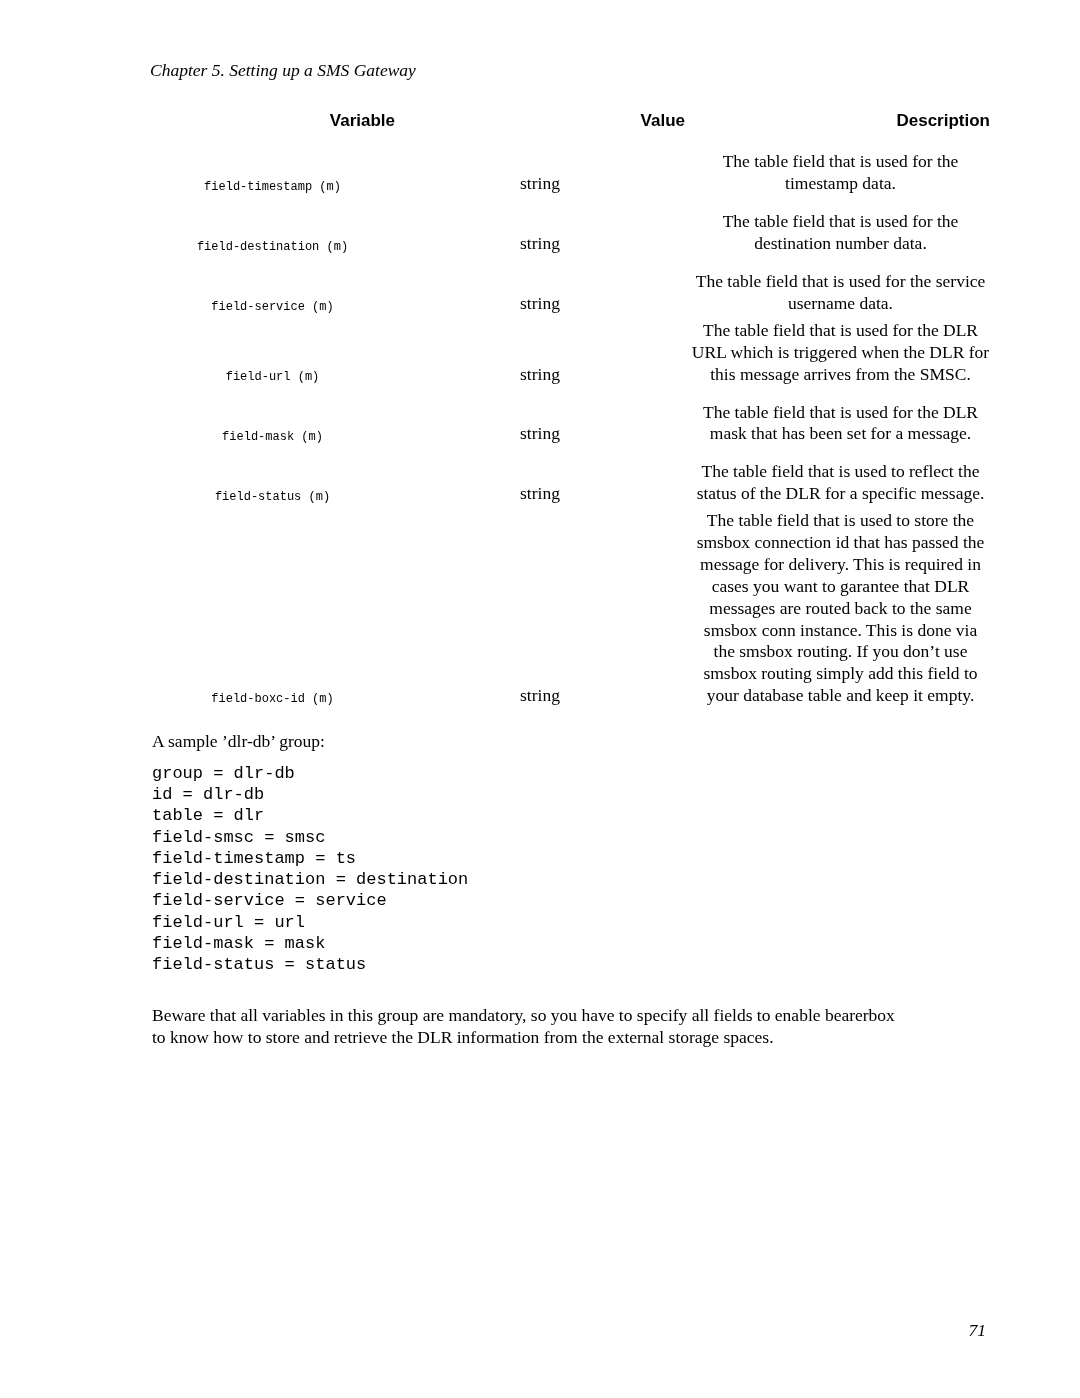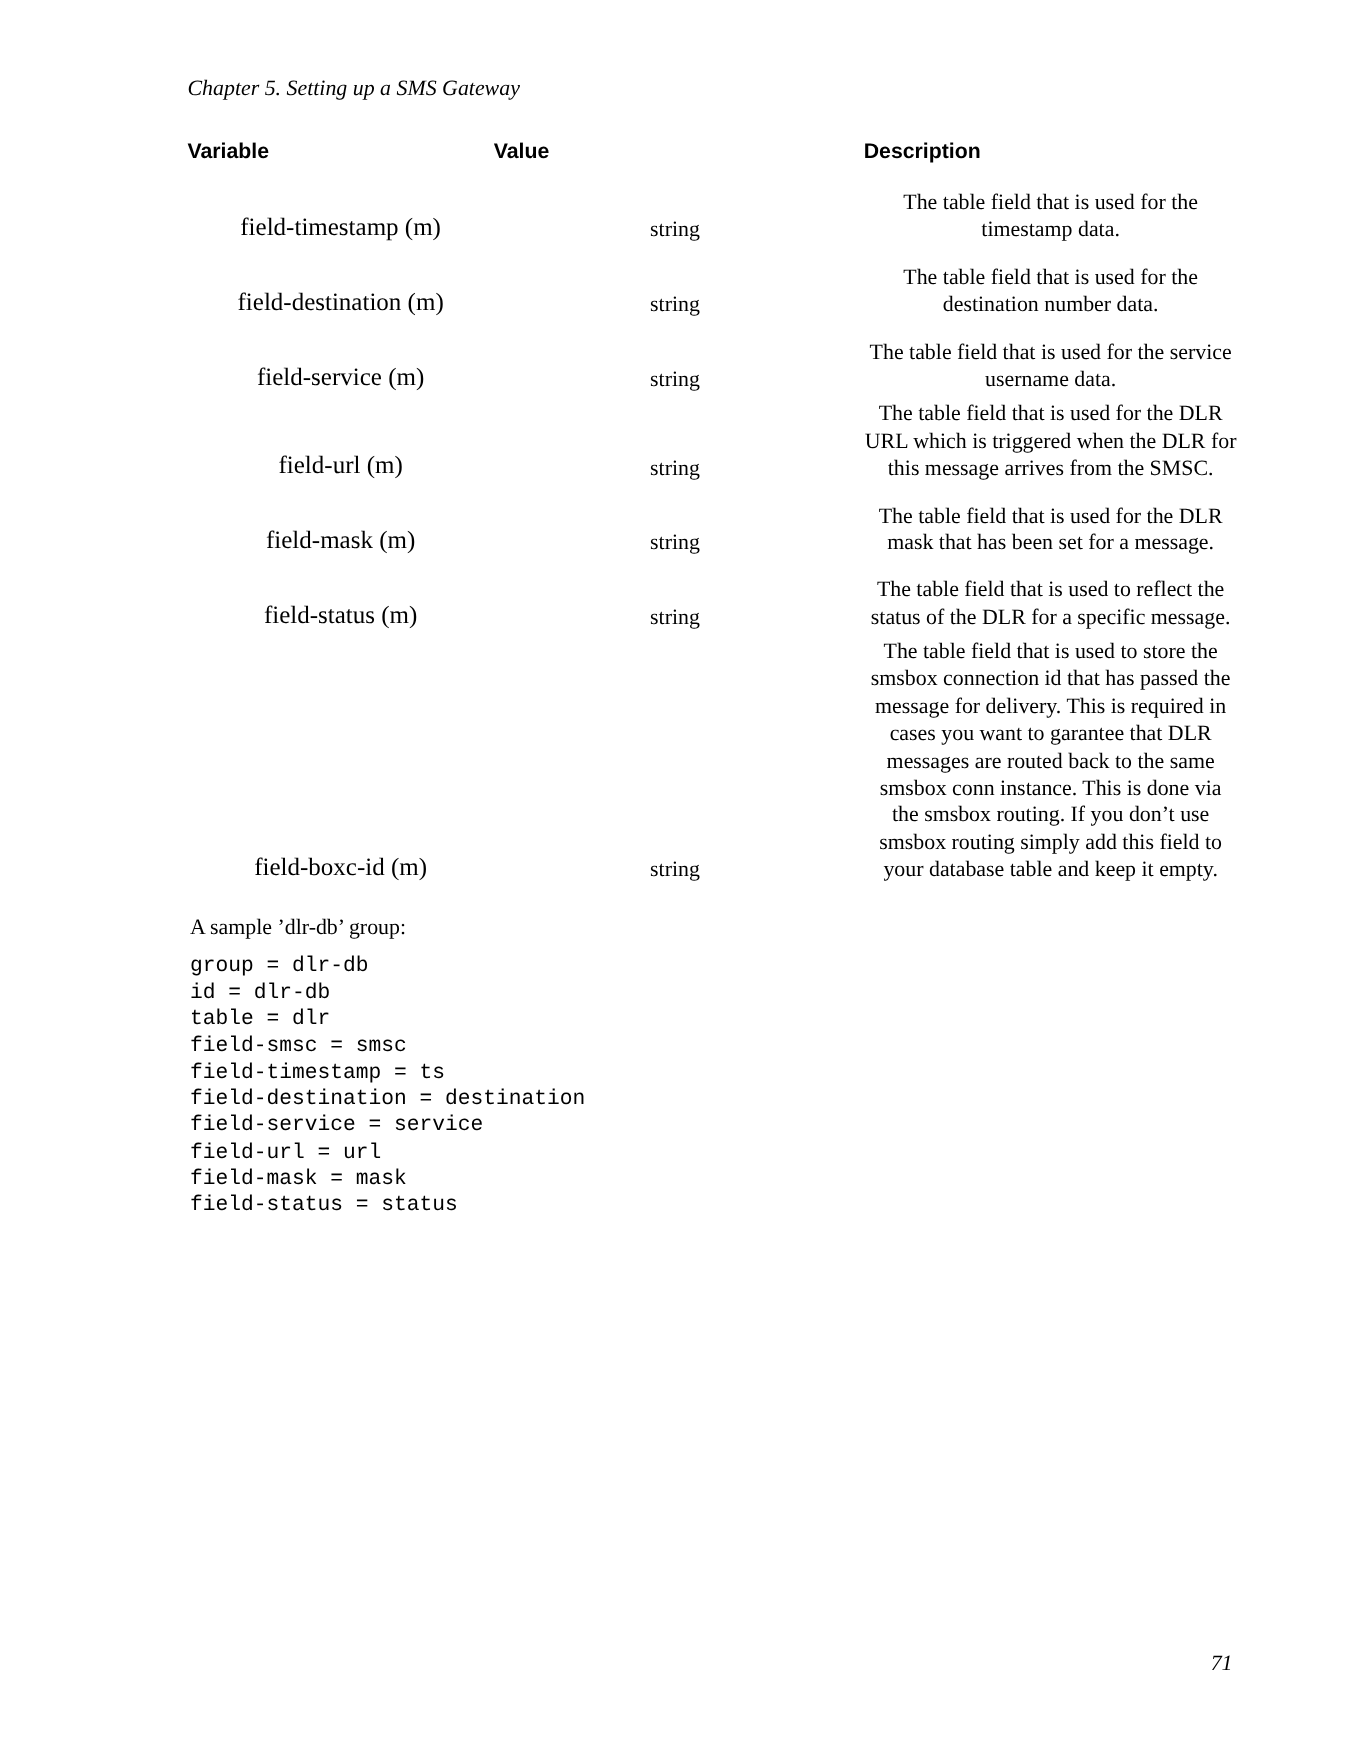--- a/index.html
+++ b/index.html
@@ -25,36 +25,36 @@
   }
   table.var-table {
     border-collapse: collapse;
     width: 100%;
     table-layout: fixed;
   }
   table.var-table th {
     font-family: Arial, Helvetica, sans-serif;
     font-weight: bold;
     font-size: 17px;
-    text-align: left;
+    text-align: right;
     padding: 0 0 6px 0;
     vertical-align: bottom;
     margin-left: 25px;
   }
   table.var-table td {
     vertical-align: bottom;
     padding: 0;
     text-align: center;
   }
   .col-var  { width: 245px; }
   .col-val  { width: 290px; }
   .col-desc { width: auto; }
   .var-name {
-    font-family: Liberation Serif, serif;
-    font-size: 20px;
+    font-family: Liberation Mono, monospace;
+    font-size: 12px;
     white-space: nowrap;
     display: block;
     padding-bottom: 2px;
   }
   .val-text {
     display: block;
     padding-bottom: 2px;
     margin-top: 36px;
   }
   .desc-text {
@@ -191,16 +191,17 @@
 id = dlr-db
 table = dlr
 field-smsc = smsc
 field-timestamp = ts
 field-destination = destination
 field-service = service
 field-url = url
 field-mask = mask
 field-status = status</pre>
 
+  <div class="note">Beware that all variables in this group are mandatory, so you have to specify all fields to enable bearerbox to know how to store and retrieve the DLR information from the external storage spaces.</div>
 
   <div class="page-num">71</div>
 
 </div>
 
 </body></html>

